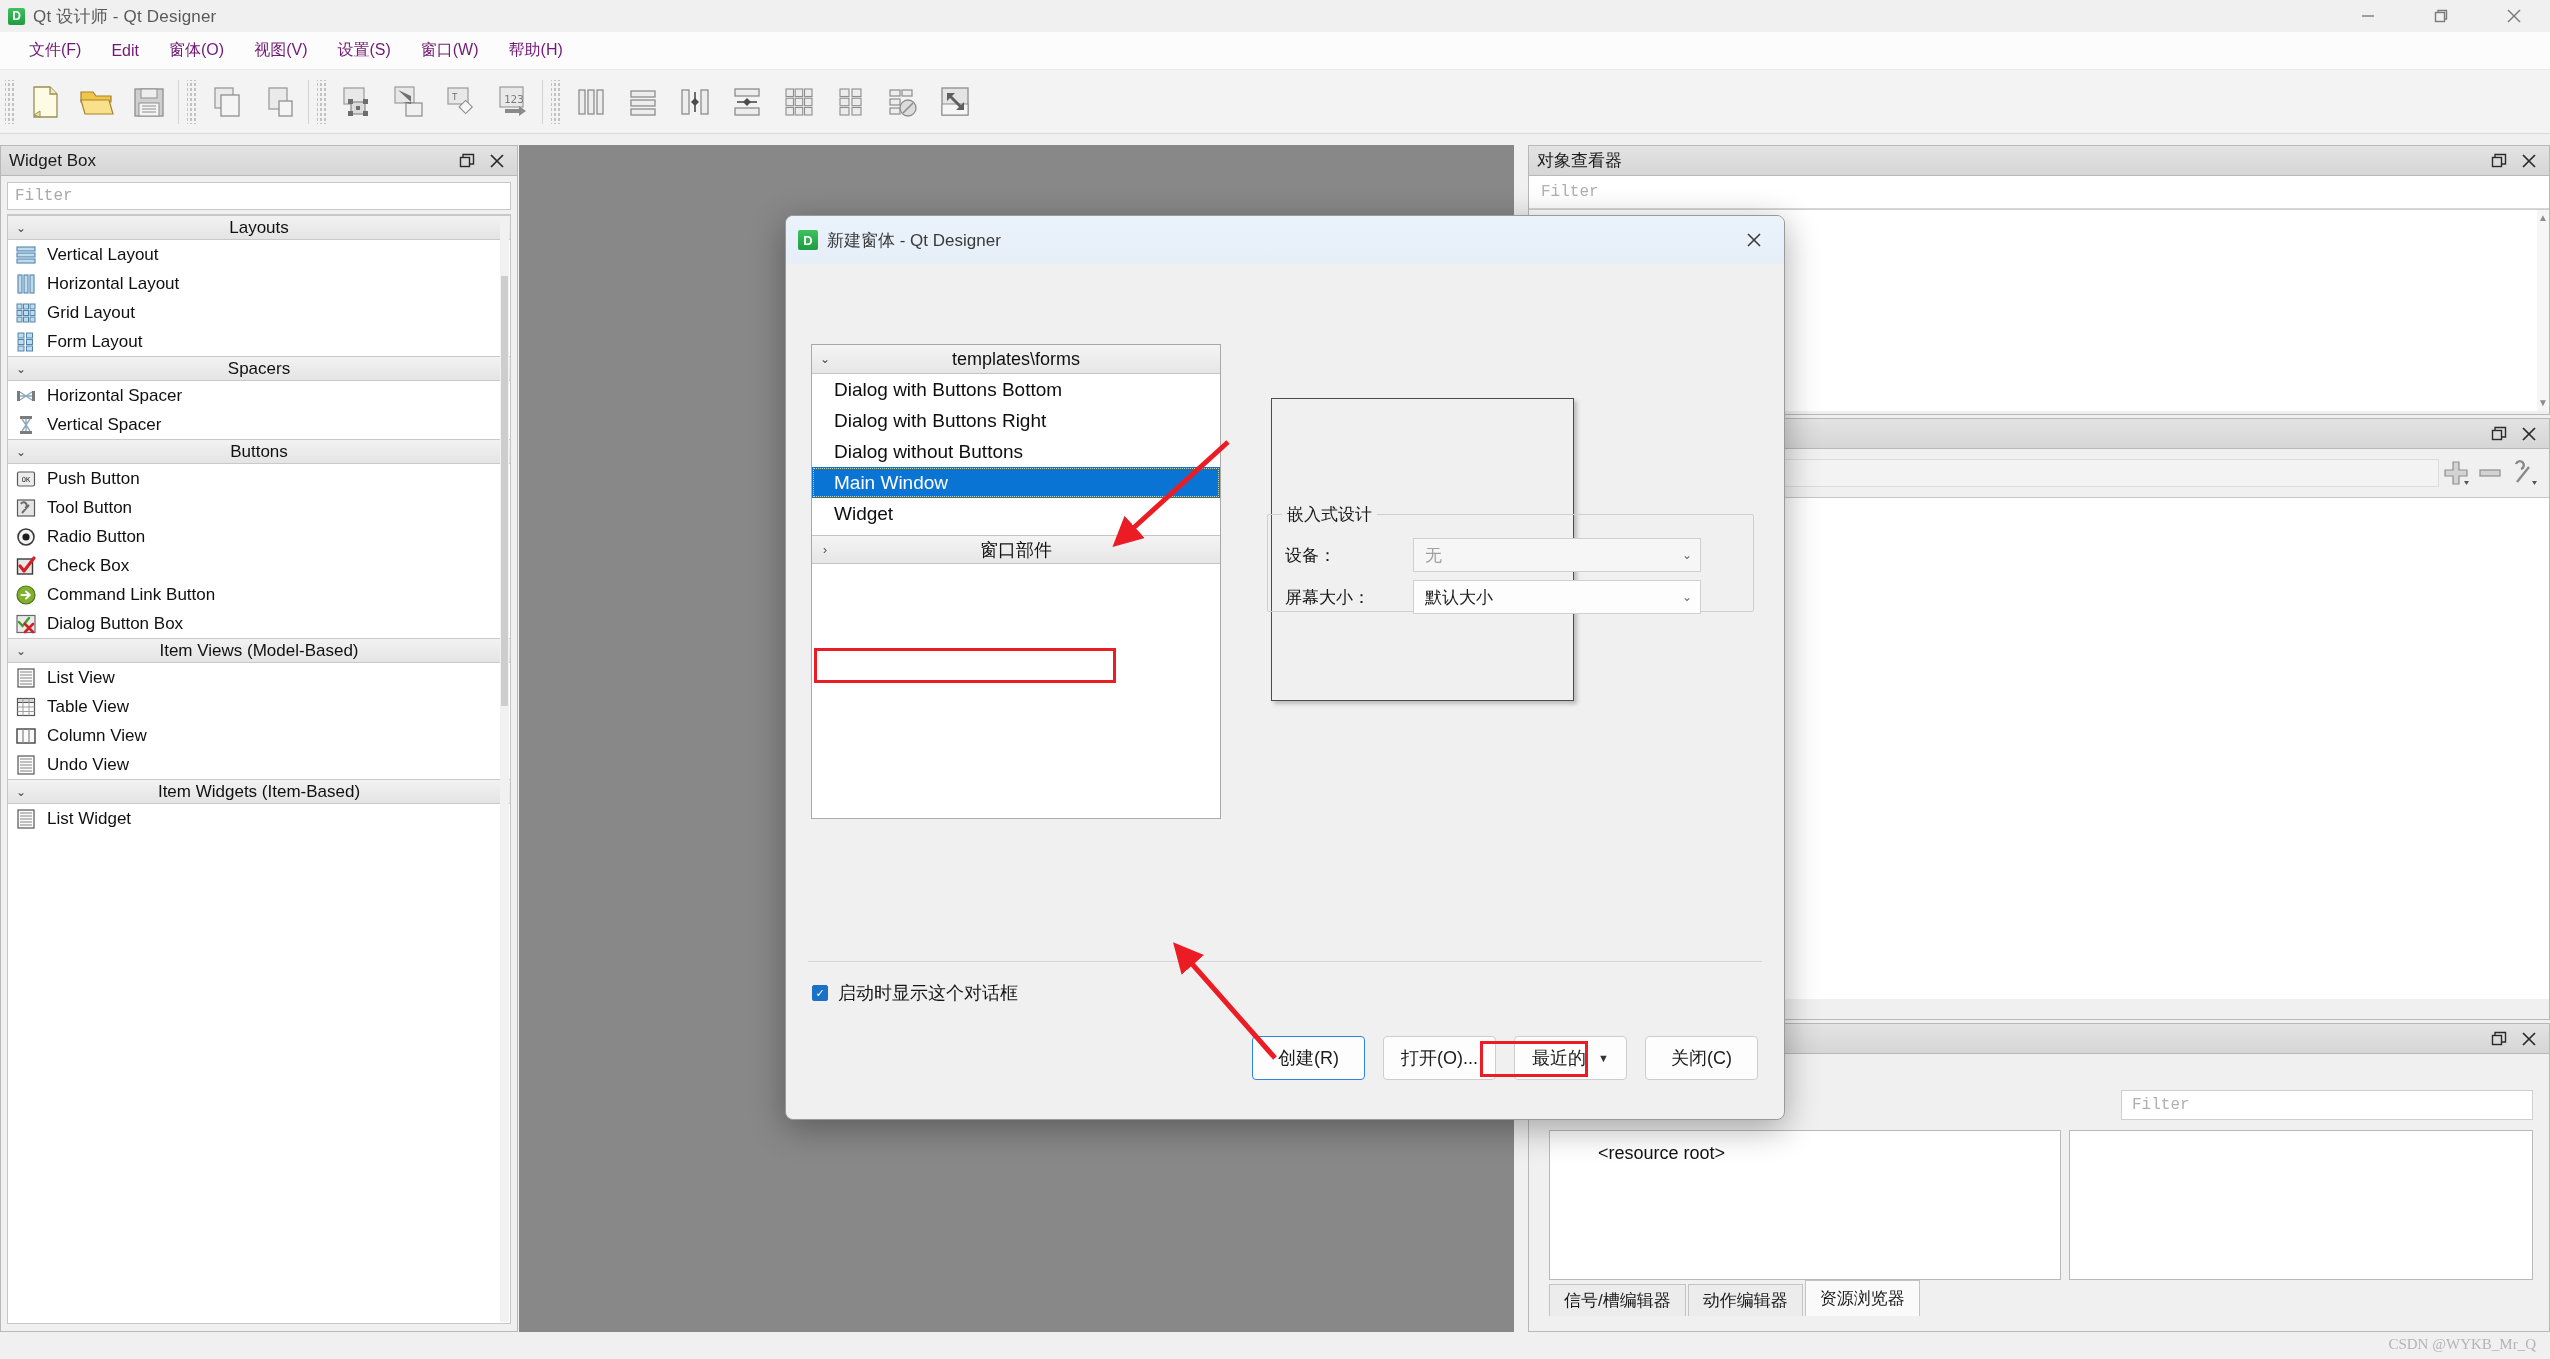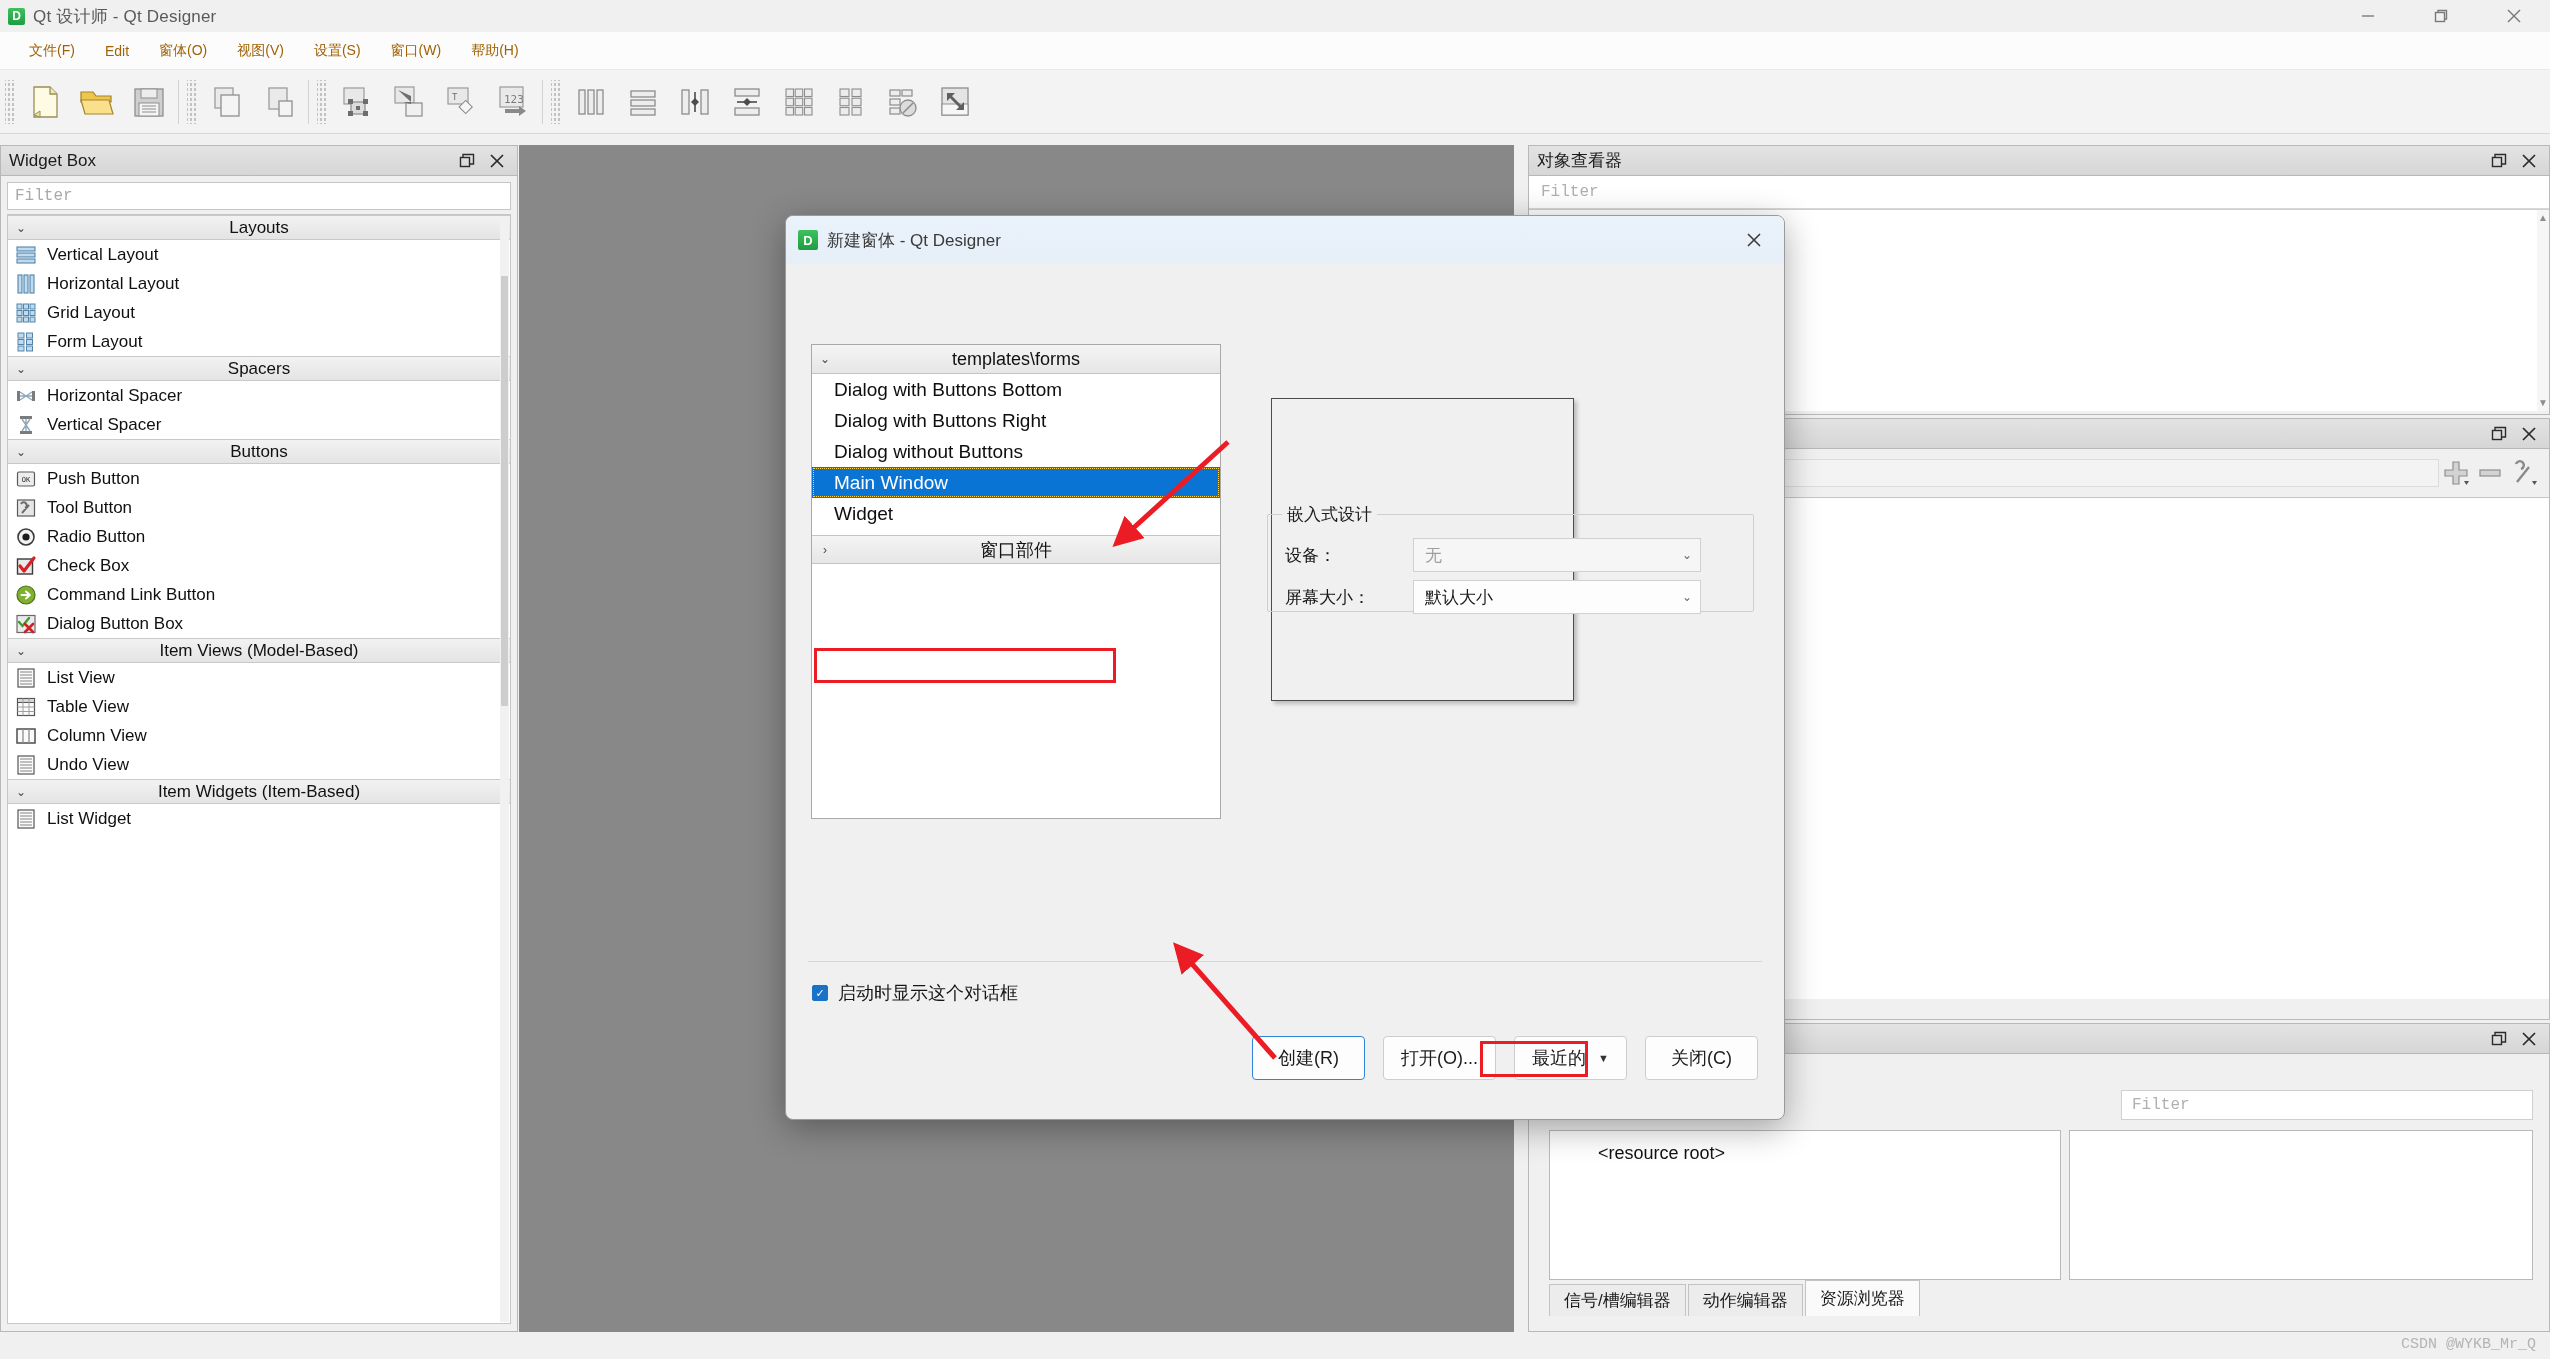--- a/index.html
+++ b/index.html
@@ -30,21 +30,21 @@
   }
   .winbtn svg { display: block; }
 
   
   .menubar {
     position: absolute; left: 0; top: 32px; width: 2550px; height: 38px;
     background: #fcfcfc; display: flex; align-items: center; padding-left: 14px;
     border-bottom: 1px solid #eaeaea;
   }
   .menuitem {
-    font-size: 14px; color: #a16207; padding: 4px 15px; white-space: nowrap;
+    font-size: 16px; color: #701a75; padding: 4px 15px; white-space: nowrap;
   }
 
   
   .toolbar {
     position: absolute; left: 0; top: 70px; width: 2550px; height: 64px;
     background: #f3f3f3; display: flex; align-items: center; border-bottom: 1px solid #d8d8d8;
   }
   .tb-grip {
     width: 9px; height: 44px; margin: 0 5px;
     background-image: radial-gradient(#b9b9b9 1px, transparent 1.2px);
@@ -180,21 +180,21 @@
   }
   .dbtn.default { border-color: #2f85d8; }
   .dbtn .tri { font-size: 11px; color: #333; }
 
   
   .redbox { position: absolute; border: 3px solid #ec1c24; pointer-events: none; }
   .arrow-svg { position: absolute; pointer-events: none; overflow: visible; }
 
   .watermark {
     position: absolute; right: 14px; bottom: 6px; font-size: 15px; color: #b4b4b4;
-    font-family: Liberation Mono, monospace;
+    font-family: Liberation Serif, serif;
   }
 
   .tabbar { display: flex; align-items: flex-end; gap: 2px; }
   .tab {
     height: 32px; padding: 0 14px; background: #ececec; border: 1px solid #c3c3c3;
     border-bottom: none; font-size: 17px; color: #1b1b1b; display: flex; align-items: center;
   }
   .tab.active { background: #fafafa; height: 36px; }
 
   .small-icon-btn { width: 34px; height: 34px; display:flex; align-items:center; justify-content:center; }

